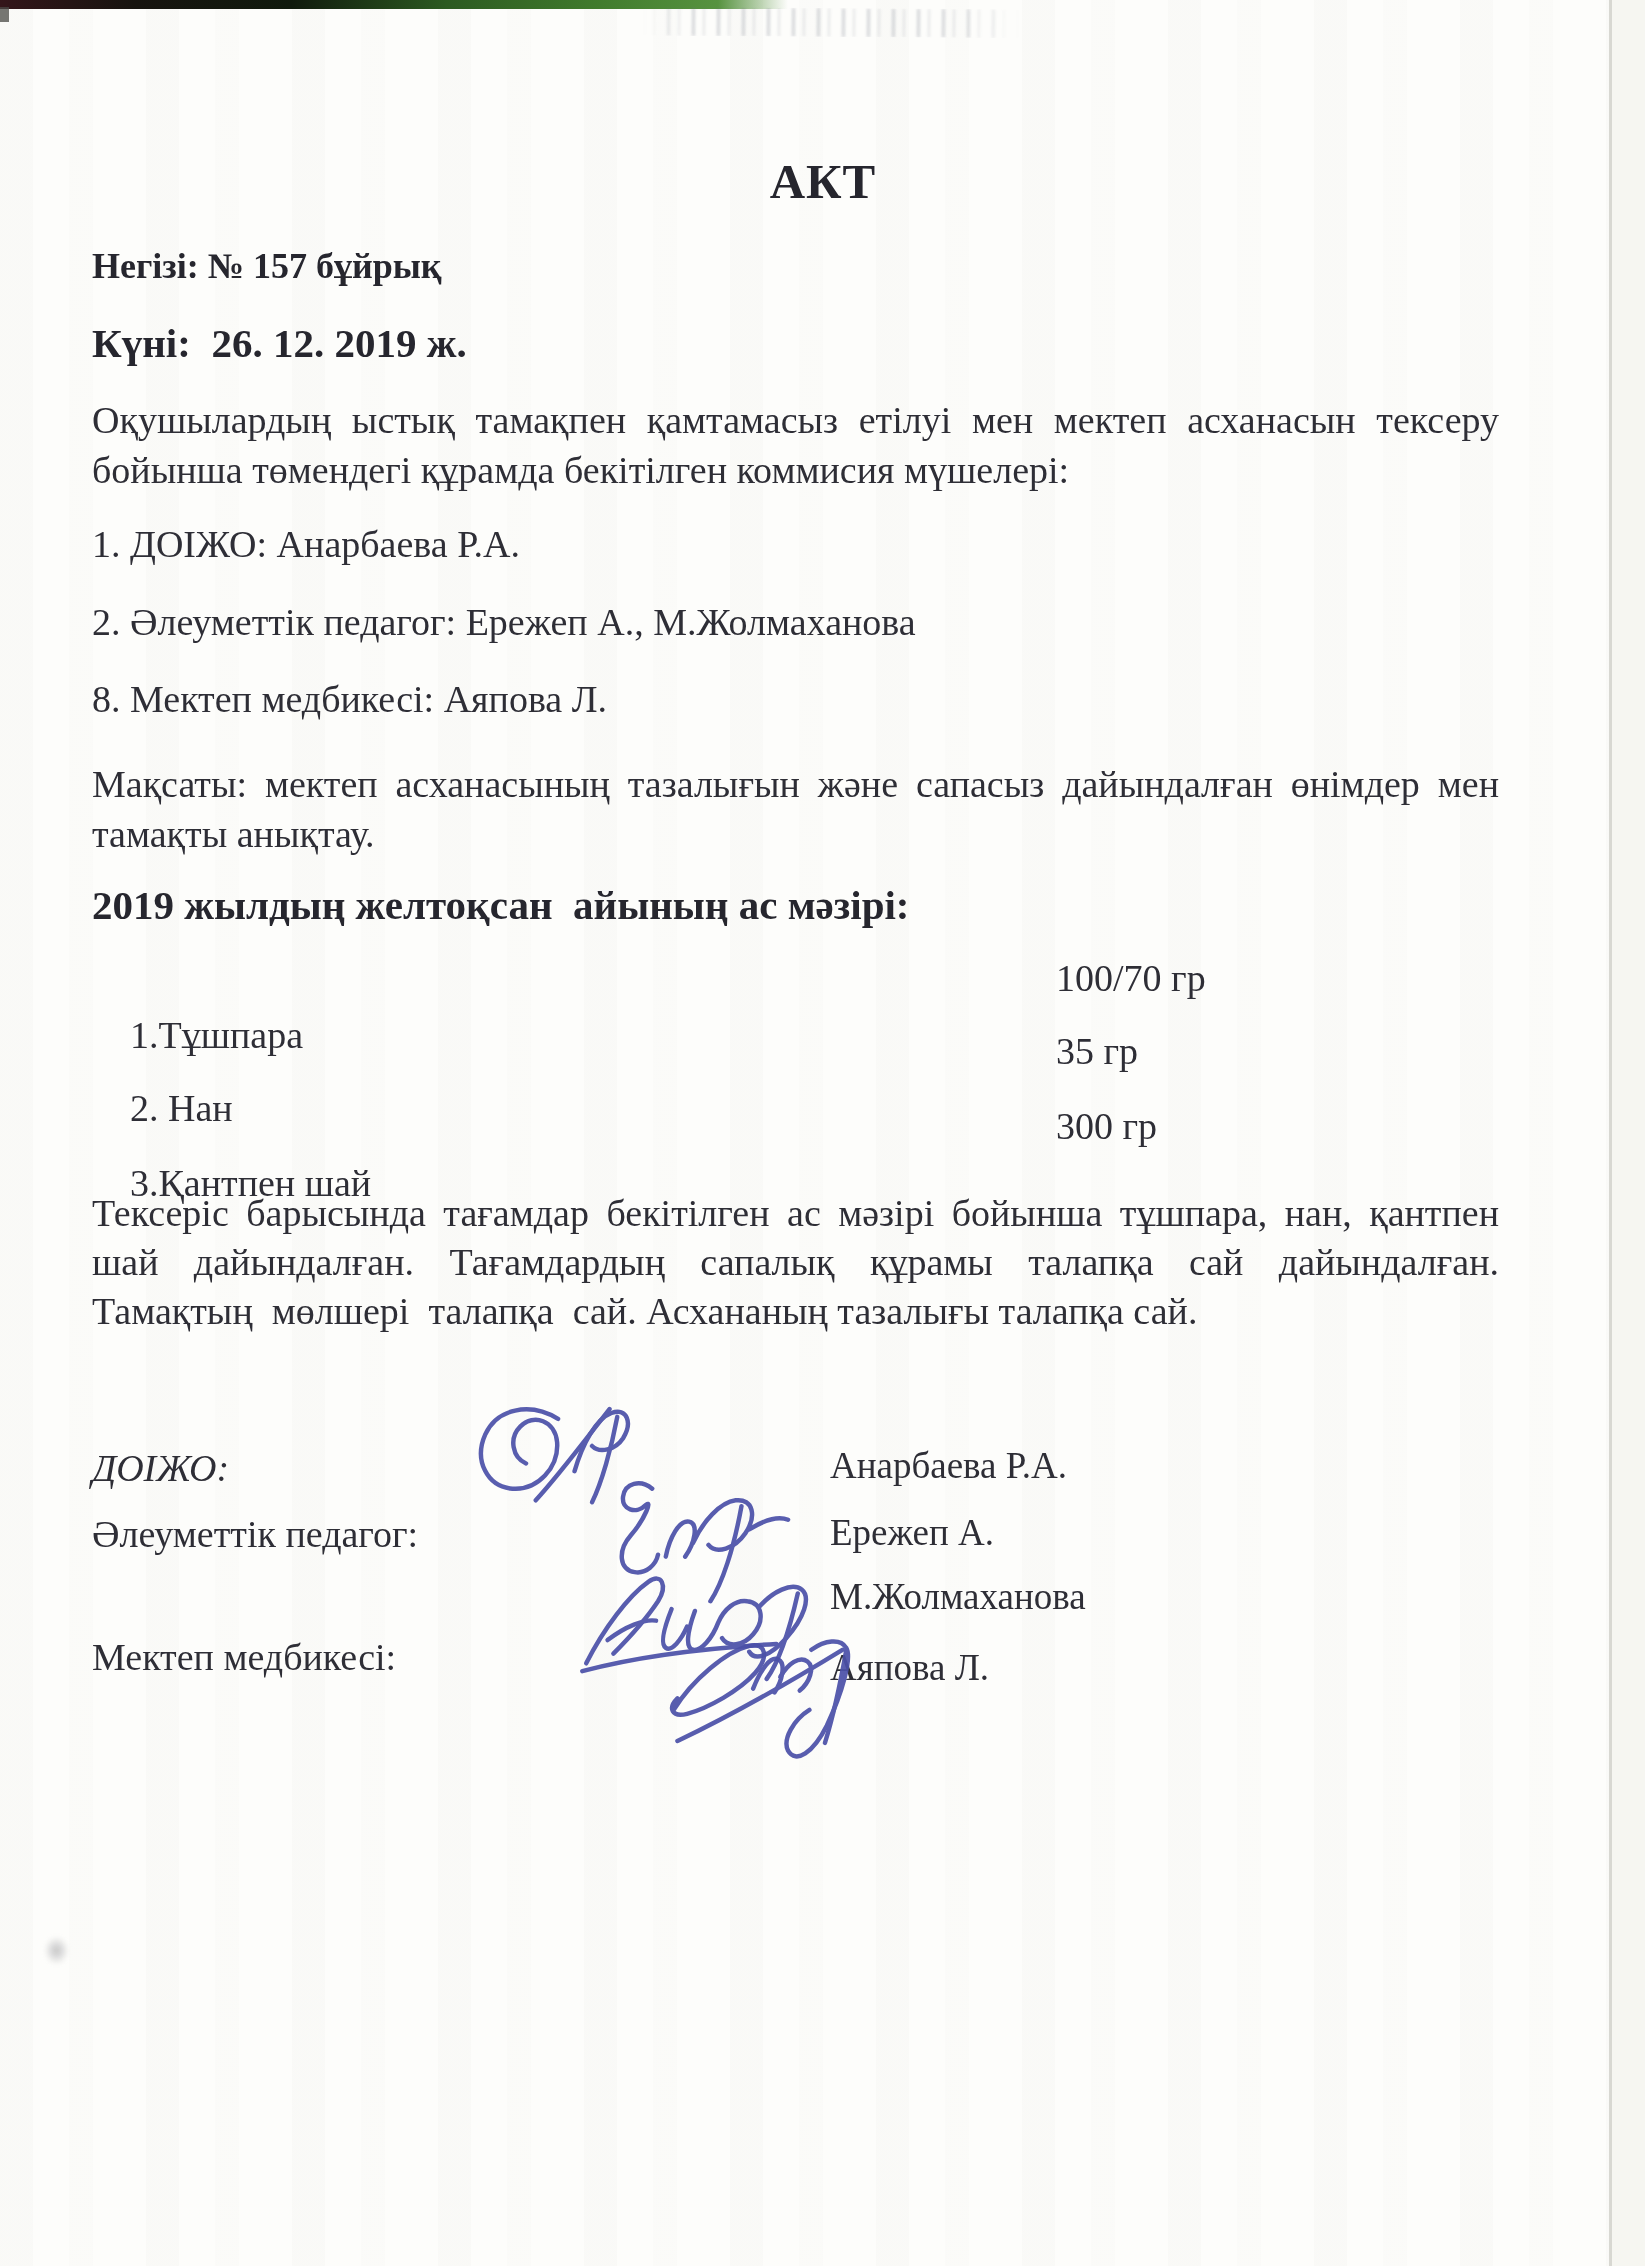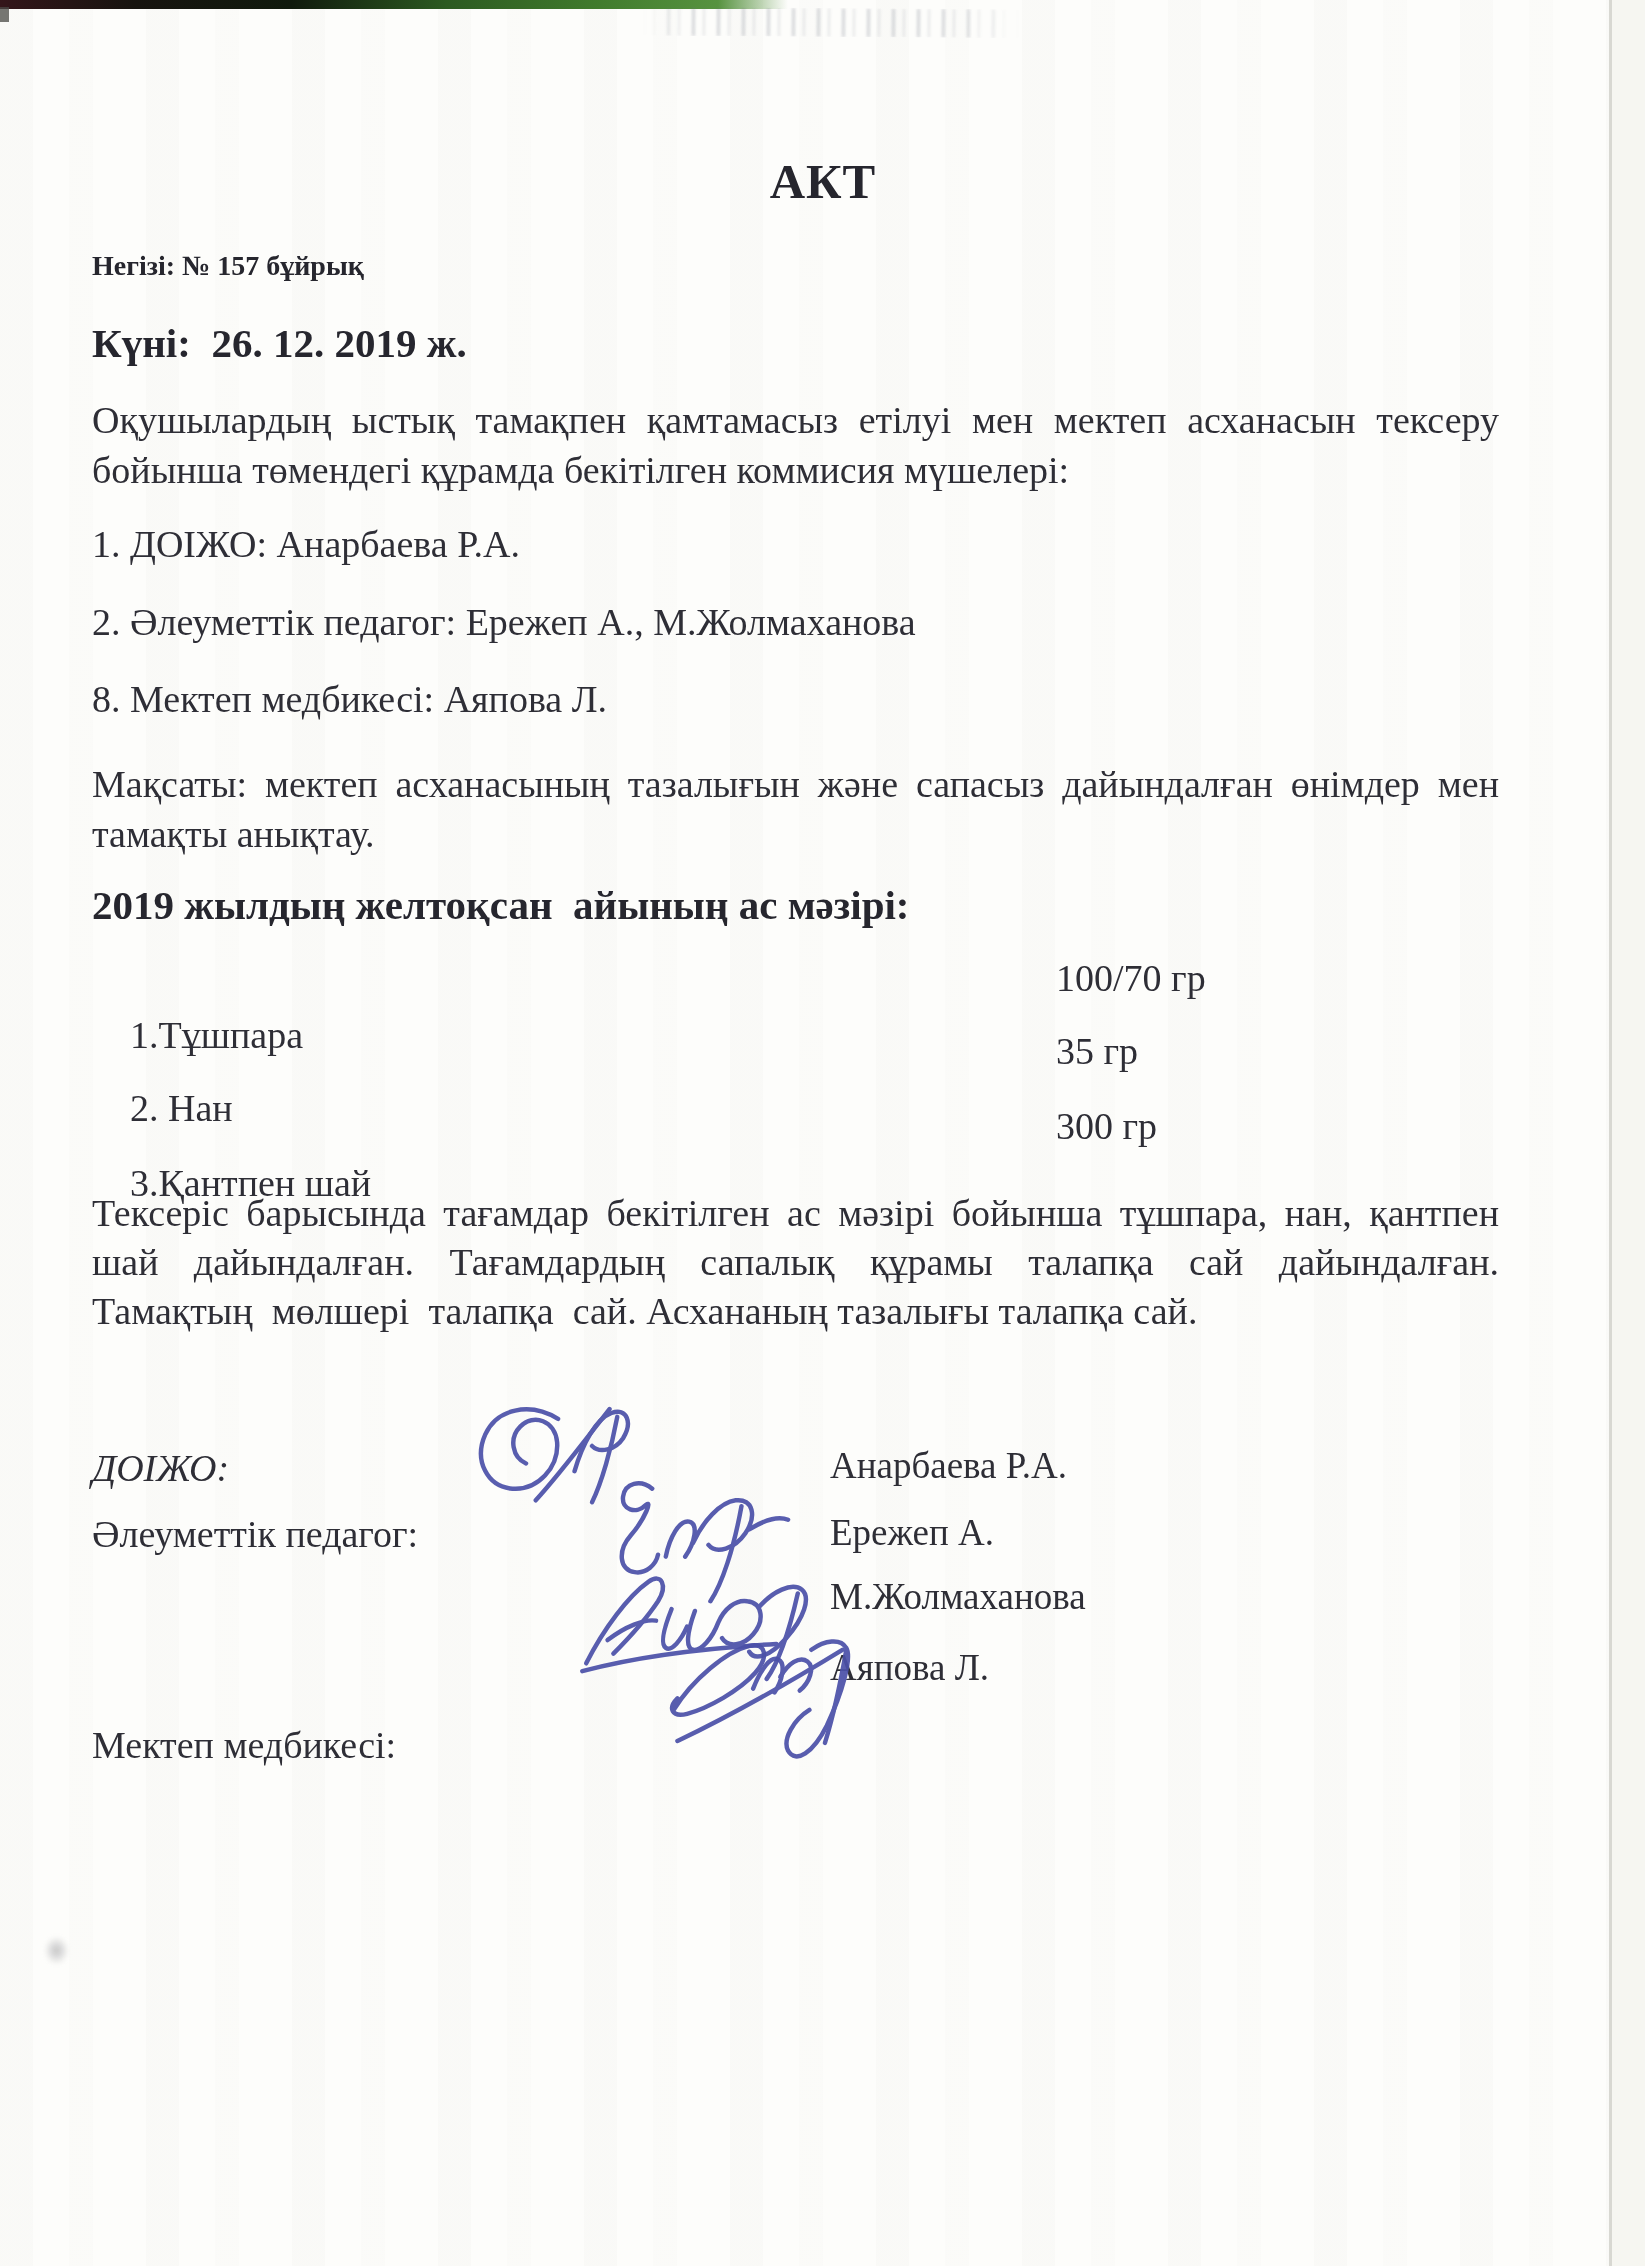--- a/index.html
+++ b/index.html
@@ -26,40 +26,40 @@
   }
   .block{position:absolute;white-space:pre-wrap;}
   .b{font-weight:bold;color:#26262e;}
   .body-text{font-size:38px;line-height:50px;}
   .para{width:1407px;text-align:justify;text-align-last:left;}
   .title{
     left:0;top:155px;width:1646px;
     text-align:center;font-size:49px;line-height:54px;
     letter-spacing:1px;
   }
-  .h-basis{left:92px;top:239px;font-size:28px;line-height:54px;}
+  .h-basis{left:92px;top:239px;font-size:36px;line-height:54px;}
   .h-date{left:92px;top:316px;font-size:41px;line-height:54px;}
   .intro{left:92px;top:395px;}
   .comm1{left:92px;top:519px;}
   .comm2{left:92px;top:597px;}
   .comm3{left:92px;top:674px;}
   .purpose{left:92px;top:759px;}
   .menu-head{left:92px;top:878px;font-size:41px;line-height:54px;}
   .menu-row{left:92px;width:1407px;}
   .mr1{top:960px;}
   .mr2{top:1033px;}
   .mr3{top:1108px;}
   .amount{position:absolute;left:964px;top:-6.8px;white-space:pre;}
   .conclusion{left:92px;top:1189px;line-height:49px;}
   .sig-role{left:92px;font-size:38px;line-height:50px;}
   .sig-name{left:830px;font-size:37px;line-height:50px;}
   .sr1{top:1443px;font-style:italic;} .sn1{top:1441px;}
   .sr2{top:1509px;} .sn2{top:1508px;}
   .sn3{top:1572px;}
-  .sr4{top:1720px;} .sn4{top:1643px;}
+  .sr4{top:1632px;} .sn4{top:1643px;}
 
   
   .top-strip{
     position:absolute;left:0;top:0;width:788px;height:8.7px;
     background:linear-gradient(90deg,
       #34161a 0px,#17140f 136px,#101a0d 291px,
       #2c5a21 446px,#417c2d 602px,#579340 718px,
       rgba(87,147,64,0) 788px);
   }
   .corner-nub{

